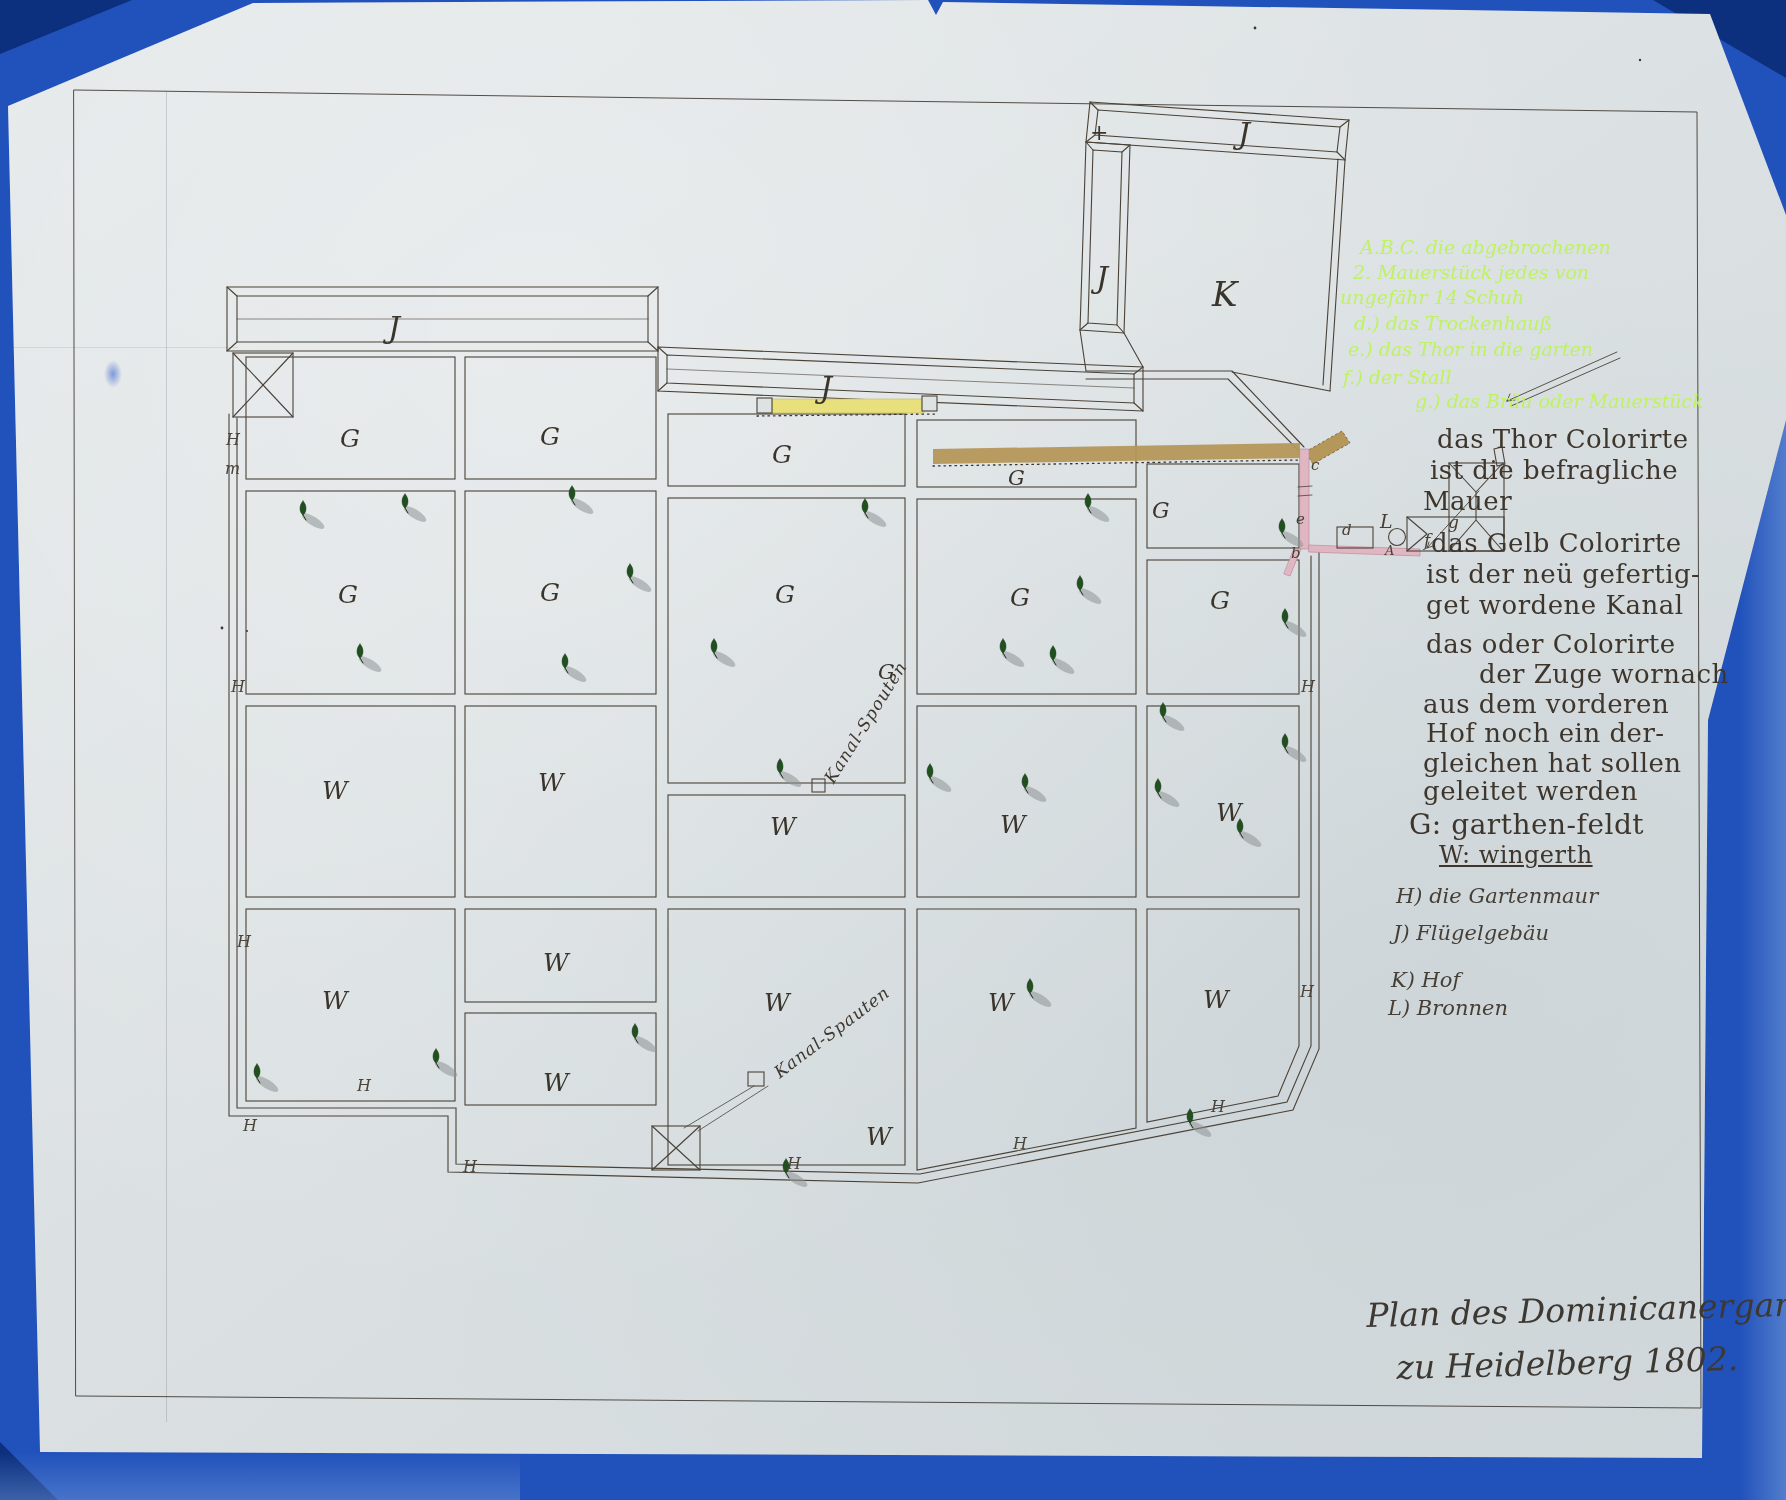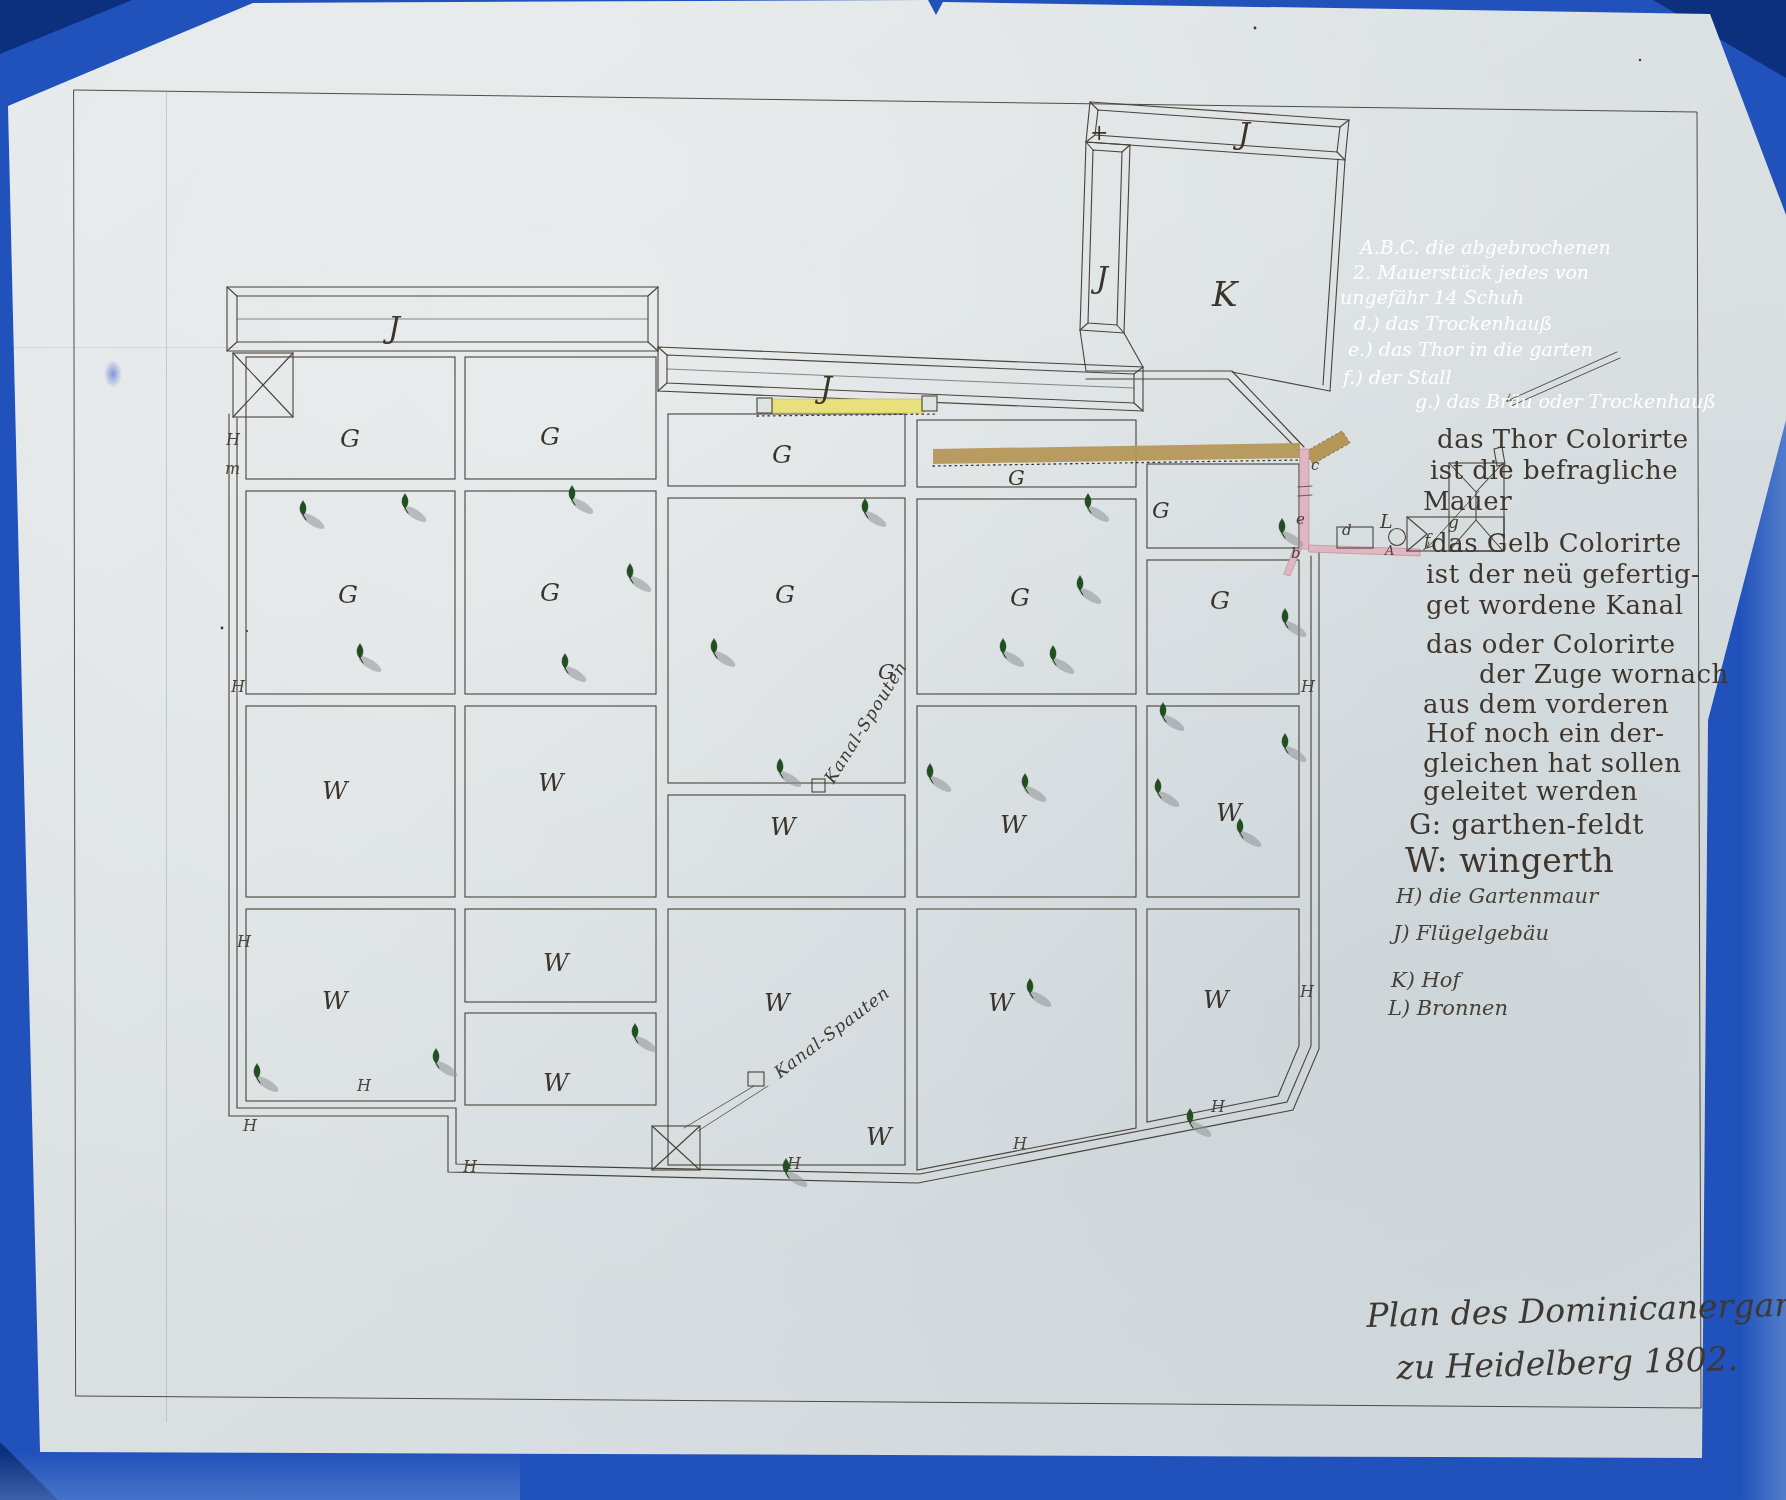--- a/index.html
+++ b/index.html
@@ -33,21 +33,21 @@
   
   #drawing{position:absolute;left:0;top:0;}
   #labels{position:absolute;left:0;top:0;width:1786px;height:1500px;}
   .lbl{position:absolute;white-space:nowrap;transform-origin:0 0;
        font-family:"DejaVu Serif",serif;font-style:italic;color:#3a342b;}
   .field{font-size:25px;}
   .bldg{font-size:30px;}
   .wall{font-size:16px;color:#4a443a;}
   .detail{font-size:15px;color:#463f34;}
   .canal{font-size:17px;letter-spacing:1px;color:#3e382f;}
-  .script{font-size:19px;color:#ffffff;}
+  .script{font-size:19px;color:#bef264;}
   .gothic{font-size:26px;font-style:normal;letter-spacing:.5px;color:#3e362c;}
   .keyline{font-size:21px;color:#453f36;}
   .maptitle{font-size:33px;color:#3d3831;}
 </style>
 </head>
 <body>
 
 <div id="stage">
 
   <div id="tri-tl" class="tri"></div>
@@ -371,35 +371,35 @@
       <span class="lbl detail" style="left: 1424px; top: 530px; font-size: 17px;">f</span>
       <span class="lbl detail" style="left: 1448px; top: 512px; font-size: 17px;">g</span>
       <span class="lbl canal" style="left: 820px; top: 776px; font-size: 17px; transform: rotate(-58deg);">Kanal-Spouten</span>
       <span class="lbl canal" style="left: 770px; top: 1066px; font-size: 17px; transform: rotate(-37deg);">Kanal-Spauten</span>
       <span class="lbl script" style="left: 1360px; top: 236px;">A.B.C. die abgebrochenen</span>
       <span class="lbl script" style="left: 1353px; top: 261px;">2. Mauerstück jedes von</span>
       <span class="lbl script" style="left: 1340px; top: 286px;">ungefähr 14 Schuh</span>
       <span class="lbl script" style="left: 1354px; top: 312px;">d.) das Trockenhauß</span>
       <span class="lbl script" style="left: 1348px; top: 338px;">e.) das Thor in die garten</span>
       <span class="lbl script" style="left: 1343px; top: 366px;">f.) der Stall</span>
-      <span class="lbl script" style="left: 1415px; top: 390px;">g.) das Bräu oder Trockenhauß</span>
+      <span class="lbl script" style="left: 1415px; top: 390px;">g.) das Bräu oder Mauerstück</span>
       <span class="lbl gothic" style="left: 1437px; top: 424px;">das Thor Colorirte</span>
       <span class="lbl gothic" style="left: 1430px; top: 455px;">ist die befragliche</span>
       <span class="lbl gothic" style="left: 1423px; top: 486px;">Mauer</span>
       <span class="lbl gothic" style="left: 1431px; top: 528px;">das Gelb Colorirte</span>
       <span class="lbl gothic" style="left: 1426px; top: 559px;">ist der neü gefertig-</span>
       <span class="lbl gothic" style="left: 1426px; top: 590px;">get wordene Kanal</span>
       <span class="lbl gothic" style="left: 1426px; top: 629px;">das oder Colorirte</span>
       <span class="lbl gothic" style="left: 1479px; top: 659px;">der Zuge wornach</span>
       <span class="lbl gothic" style="left: 1423px; top: 689px;">aus dem vorderen</span>
       <span class="lbl gothic" style="left: 1426px; top: 718px;">Hof noch ein der-</span>
       <span class="lbl gothic" style="left: 1423px; top: 748px;">gleichen hat sollen</span>
       <span class="lbl gothic" style="left: 1423px; top: 776px;">geleitet werden</span>
       <span class="lbl gothic" style="left: 1409px; top: 808px; font-size: 28px;">G: garthen-feldt</span>
-      <span class="lbl gothic" style="left: 1405px; top: 841px; font-size: 33px;">W: wingerth</span>
+      <span class="lbl gothic" style="left: 1439px; top: 841px; font-size: 24px; text-decoration: underline;">W: wingerth</span>
       <span class="lbl keyline" style="left: 1396px; top: 884px;">H) die Gartenmaur</span>
       <span class="lbl keyline" style="left: 1393px; top: 921px;">J) Flügelgebäu</span>
       <span class="lbl keyline" style="left: 1391px; top: 958px; margin-top: 10px;">K) Hof</span>
       <span class="lbl keyline" style="left: 1388px; top: 996px;">L) Bronnen</span>
       <span class="lbl maptitle" style="left: 1366px; top: 1296px; transform: rotate(-1.5deg);">Plan des Dominicanergartens</span>
       <span class="lbl maptitle" style="left: 1396px; top: 1348px; transform: rotate(-1.5deg);">zu Heidelberg 1802.</span>
     </div>
 </div>
 
 </body></html>

